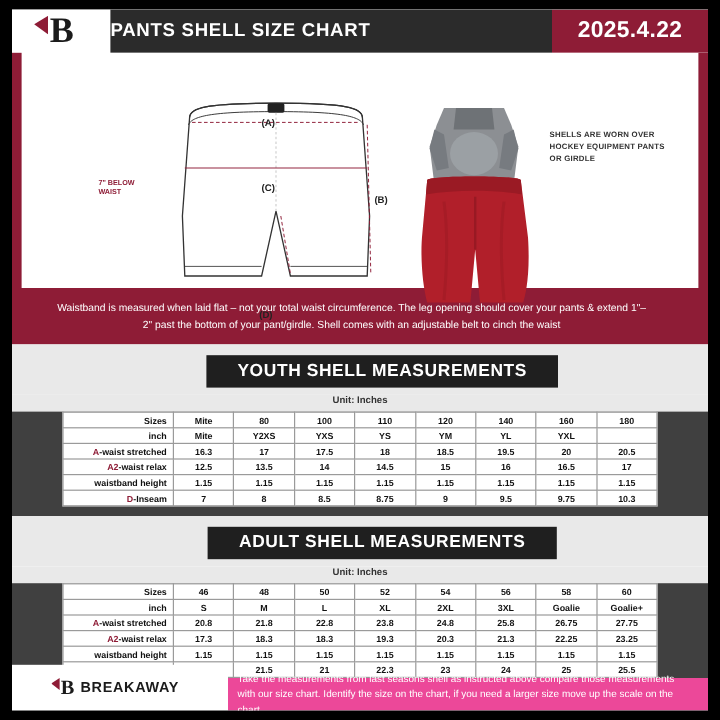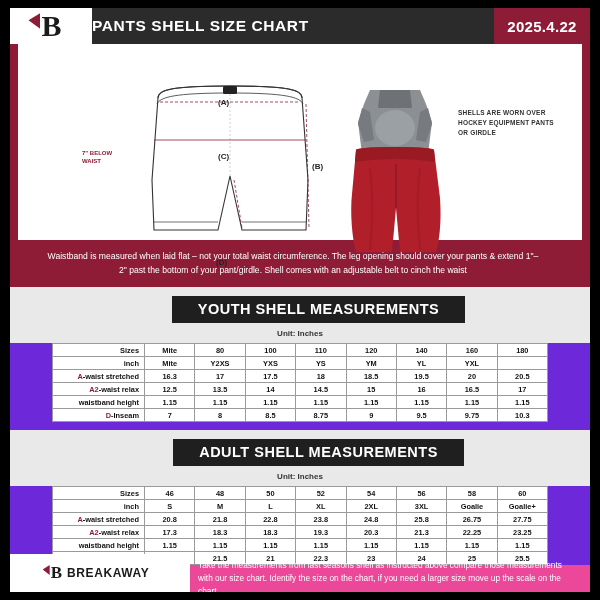--- a/index.html
+++ b/index.html
@@ -51,25 +51,25 @@
   .title-bar {
     flex:1;
     background:#2b2b2b;
     color:#ffffff;
     display:flex; align-items:center;
     font-size:15.5px;
     font-weight:bold;
     letter-spacing:0.6px;
   }
   .date-bar {
-    width:96px;
+    width:130px;
     background:#8e1c36;
     color:#ffffff;
     display:flex; align-items:center; justify-content:center;
-    font-size:15px;
+    font-size:19px;
     font-weight:bold;
     letter-spacing:0.3px;
   }
 
   
   .diagram {
     position:relative;
     height:196px;
     background:#ffffff;
   }
@@ -131,21 +131,21 @@
   .unit-line {
     background:#e9e9e9;
     text-align:center;
     font-size:8px;
     color:#333;
     padding-bottom:5px;
     font-weight:bold;
   }
 
   
-  .tbl-wrap { background:#6d28d9; padding:0 42px 8px 42px; }
+  .tbl-wrap { background:#404040; padding:0 42px 8px 42px; }
   table {
     width:100%;
     border-collapse:collapse;
     background:#ffffff;
     table-layout:fixed;
   }
   td, th {
     border:1px solid #9a9a9a;
     font-size:7.4px;
     text-align:center;

